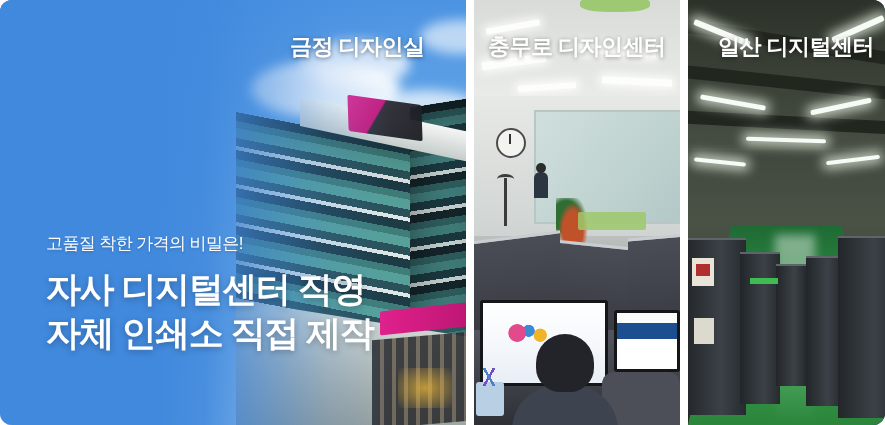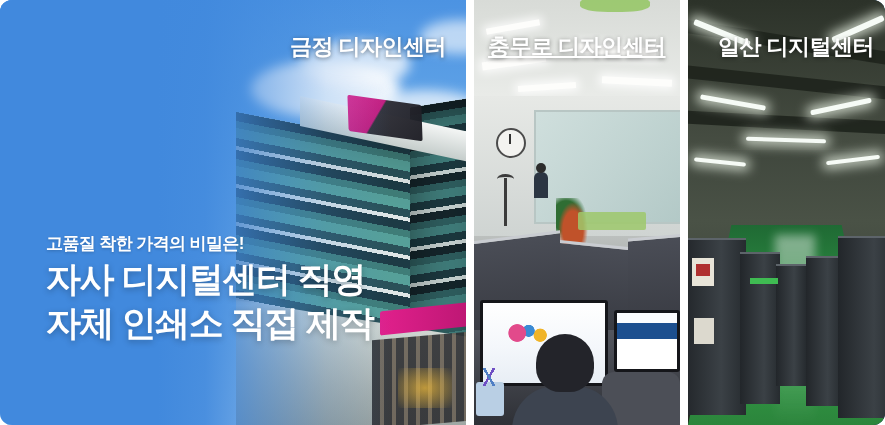--- a/index.html
+++ b/index.html
@@ -384,35 +384,35 @@
     position: absolute;
     z-index: 8;
     color: #ffffff;
     font-size: 22px;
     font-weight: 700;
     letter-spacing: -0.5px;
     text-shadow: 0 1px 4px rgba(0,0,0,.45);
     white-space: nowrap;
   }
   #label-building { left: 290px; top: 32px; }
-  #label-office   { left: 488px; top: 32px; text-decoration: underline; }
+  #label-office   { left: 488px; top: 32px; }
   #label-press    { left: 718px; top: 32px; }
 
   #hero {
     position: absolute;
     left: 46px;
     top: 232px;
     z-index: 9;
     color: #ffffff;
   }
   #hero-kicker {
     font-size: 17px;
-    font-weight: 700;
+    font-weight: 400;
     letter-spacing: -0.6px;
-    margin-bottom: 2px;
+    margin-bottom: 12px;
     text-shadow: 0 1px 3px rgba(0,0,0,.22);
   }
   .hero-line {
     font-size: 35px;
     font-weight: 700;
     letter-spacing: -1.4px;
     line-height: 1.27;
     text-shadow: 0 2px 6px rgba(0,0,0,.28);
     white-space: nowrap;
   }
@@ -510,21 +510,21 @@
     <div class="press-unit pu-left-1"></div>
     <div class="press-unit pu-left-2"></div>
     <div class="press-unit pu-left-3"></div>
     <div class="press-unit pu-right-2"></div>
     <div class="press-unit pu-right-1"></div>
     <div class="press-poster"></div>
     <div class="press-poster-2"></div>
     <div class="green-tag"></div>
   </div>
 
-  <div class="panel-label" id="label-building">금정 디자인센터</div>
+  <div class="panel-label" id="label-building">금정 디자인실</div>
   <div class="panel-label" id="label-office">충무로 디자인센터</div>
   <div class="panel-label" id="label-press">일산 디지털센터</div>
 
   <div id="hero">
     <div id="hero-kicker">고품질 착한 가격의 비밀은!</div>
     <div class="hero-line">자사 디지털센터 직영</div>
     <div class="hero-line">자체 인쇄소 직접 제작</div>
   </div>
 
 </div>

